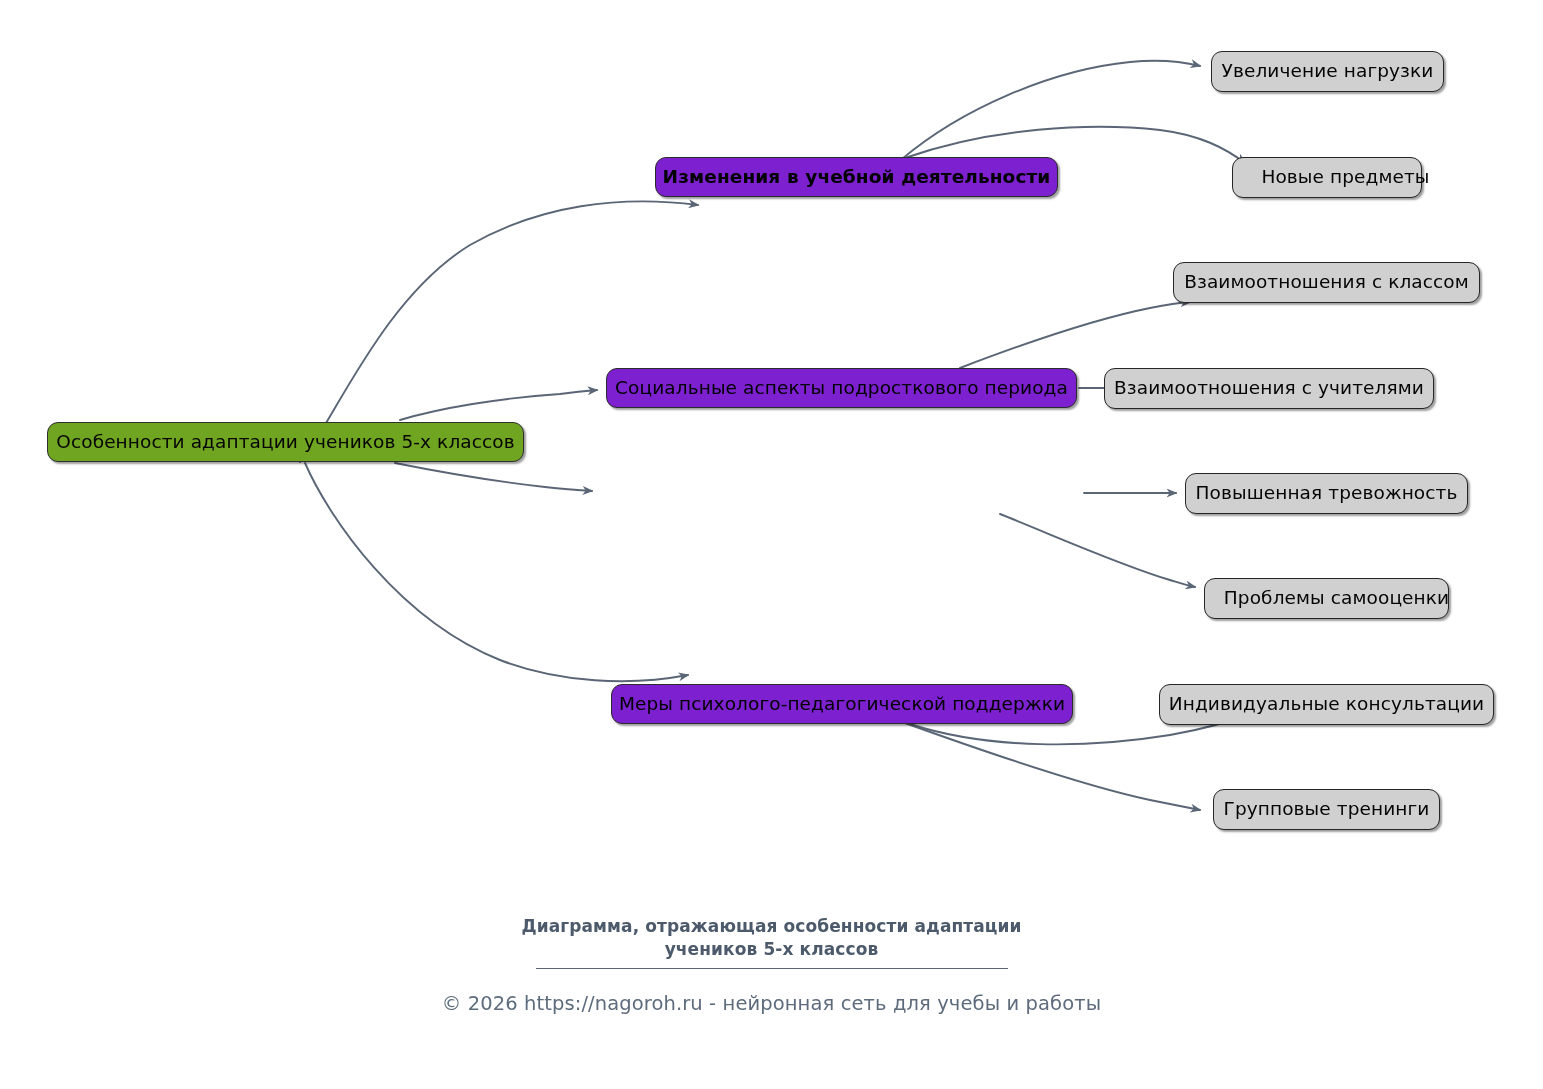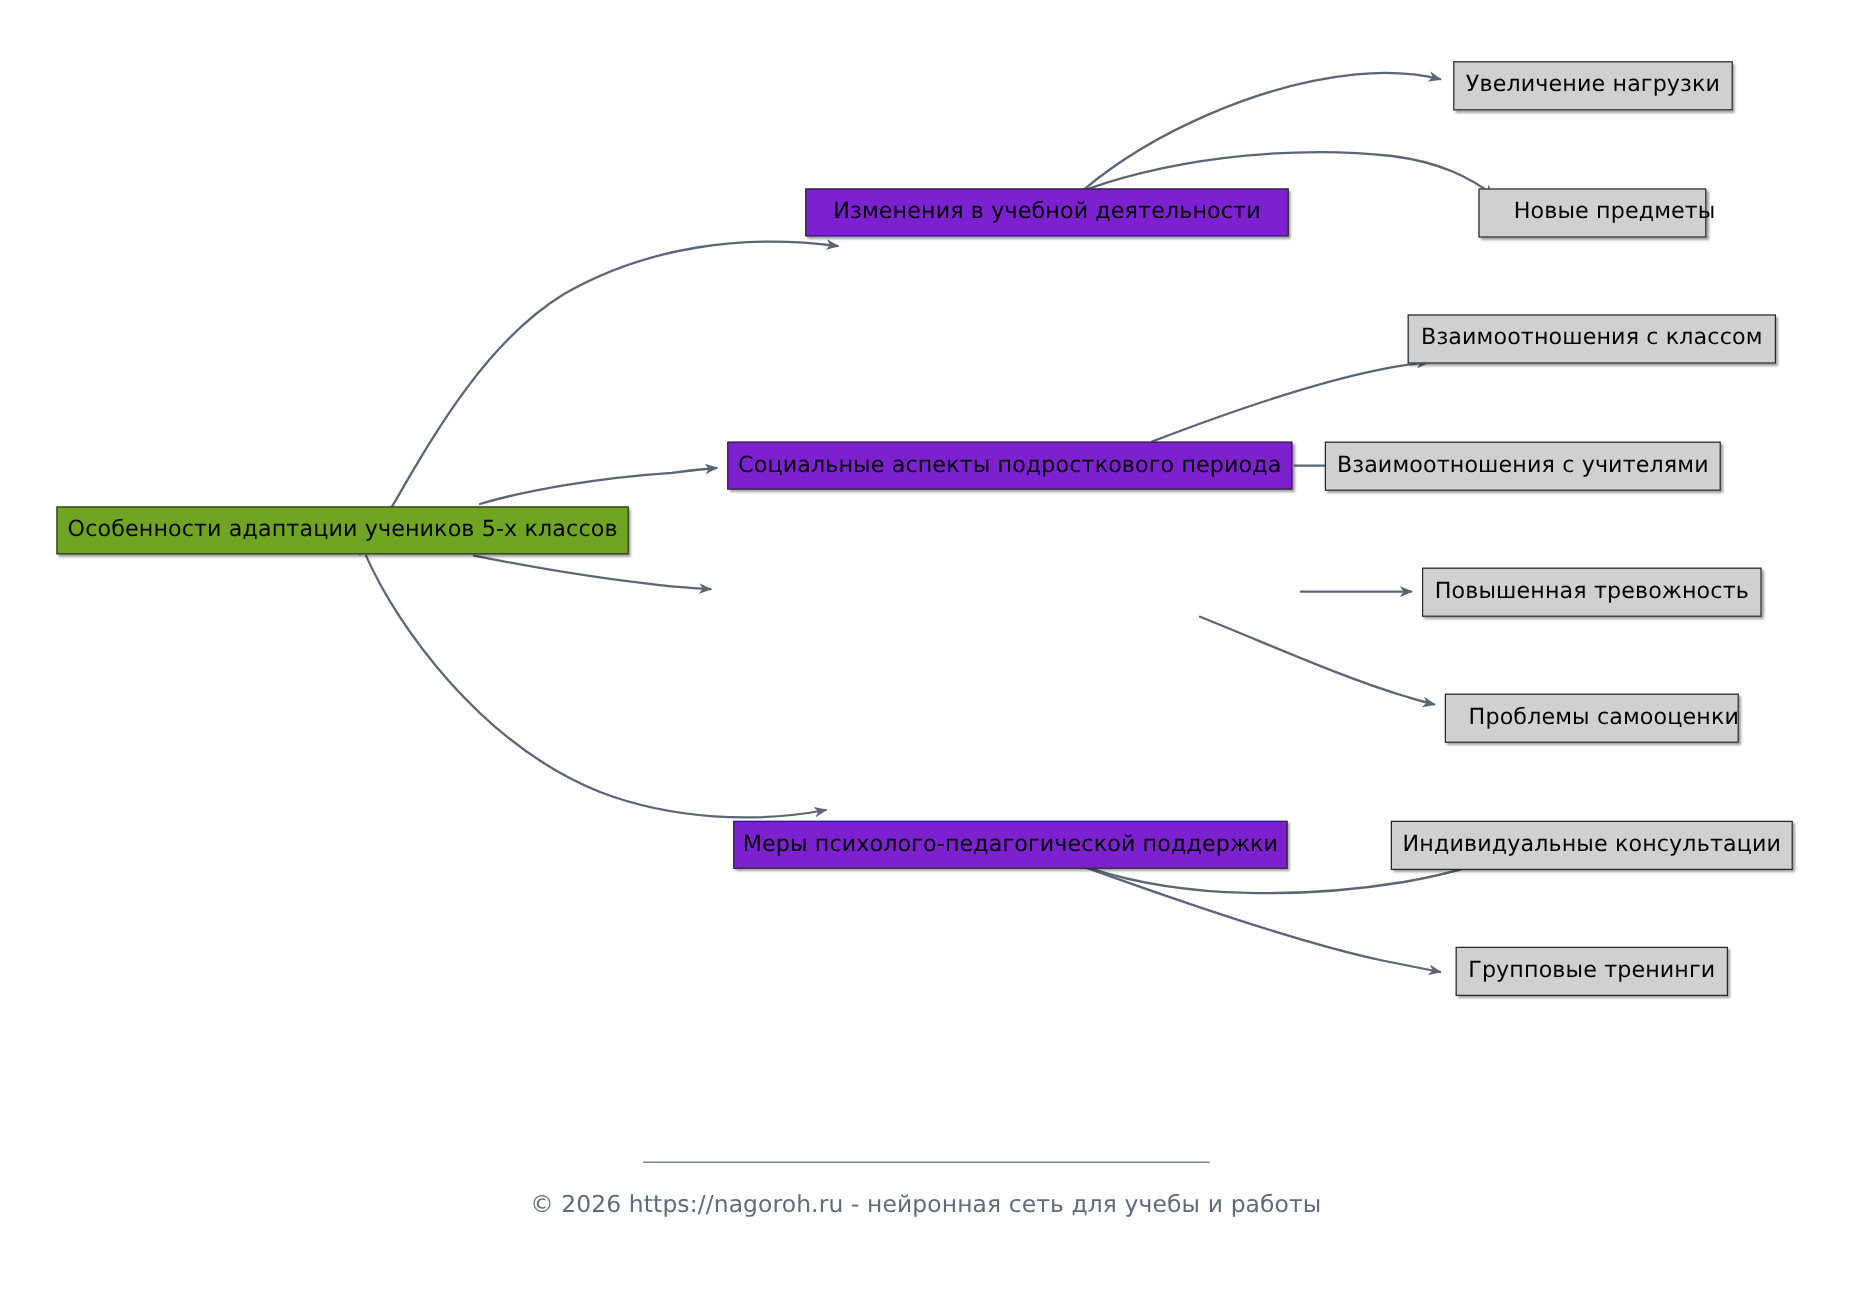--- a/index.html
+++ b/index.html
@@ -28,21 +28,21 @@
     width: 1543px;
     height: 1089px;
     pointer-events: none;
   }
   .node {
     position: absolute;
     box-sizing: border-box;
     display: flex;
     align-items: center;
     justify-content: center;
-    border-radius: 0;
+    border-radius: 11px;
     border: 1.4px solid #2b2b2b;
     box-shadow: 2px 2px 2px rgba(0,0,0,0.38);
     white-space: nowrap;
     line-height: 1;
   }
   .node span {
     display: block;
     color: #050505;
     font-size: 18.5px;
     letter-spacing: 0.1px;
@@ -115,21 +115,21 @@
         <path d="M 1000 514 C 1060 538 1120 565 1170 580 C 1180 583 1186 585 1195 587" marker-end="url(#arrow)"></path>
         <path d="M 910 724 C 990 750 1090 748 1170 735 C 1210 728 1235 720 1255 712" marker-end="url(#arrow)"></path>
         <path d="M 905 723 C 980 750 1080 785 1150 800 C 1170 804 1185 807 1200 810" marker-end="url(#arrow)"></path>
       </g>
   </svg>
 
   <div class="node root" style="left:47px; top:422px; width:477px; height:40px;">
     <span>Особенности адаптации учеников 5-х классов</span>
   </div>
 
-  <div class="node branch" style="left:671px; top:157px; width:403px; height:40px;">
+  <div class="node branch" style="left:655px; top:157px; width:403px; height:40px;font-weight:bold;">
     <span>Изменения в учебной деятельности</span>
   </div>
   <div class="node leaf" style="left:1211px; top:51px; width:233px; height:41px;">
     <span>Увеличение нагрузки</span>
   </div>
   <div class="node leaf" style="left:1232px; top:157px; width:190px; height:41px;padding-left:37px;">
     <span>Новые предметы</span>
   </div>
 
   <div class="node branch" style="left:606px; top:368px; width:471px; height:40px;">
@@ -152,16 +152,20 @@
   <div class="node branch" style="left:611px; top:684px; width:462px; height:40px;">
     <span>Меры психолого-педагогической поддержки</span>
   </div>
   <div class="node leaf" style="left:1159px; top:684px; width:335px; height:41px;">
     <span>Индивидуальные консультации</span>
   </div>
   <div class="node leaf" style="left:1213px; top:789px; width:227px; height:41px;">
     <span>Групповые тренинги</span>
   </div>
 
+  <div class="caption caption-title">
+    <div>Диаграмма, отражающая особенности адаптации</div>
+    <div>учеников 5-х классов</div>
+  </div>
   <div class="caption-rule"></div>
   <div class="caption caption-footer">© 2026 https://nagoroh.ru - нейронная сеть для учебы и работы</div>
 
 </div>
 
 </body></html>

